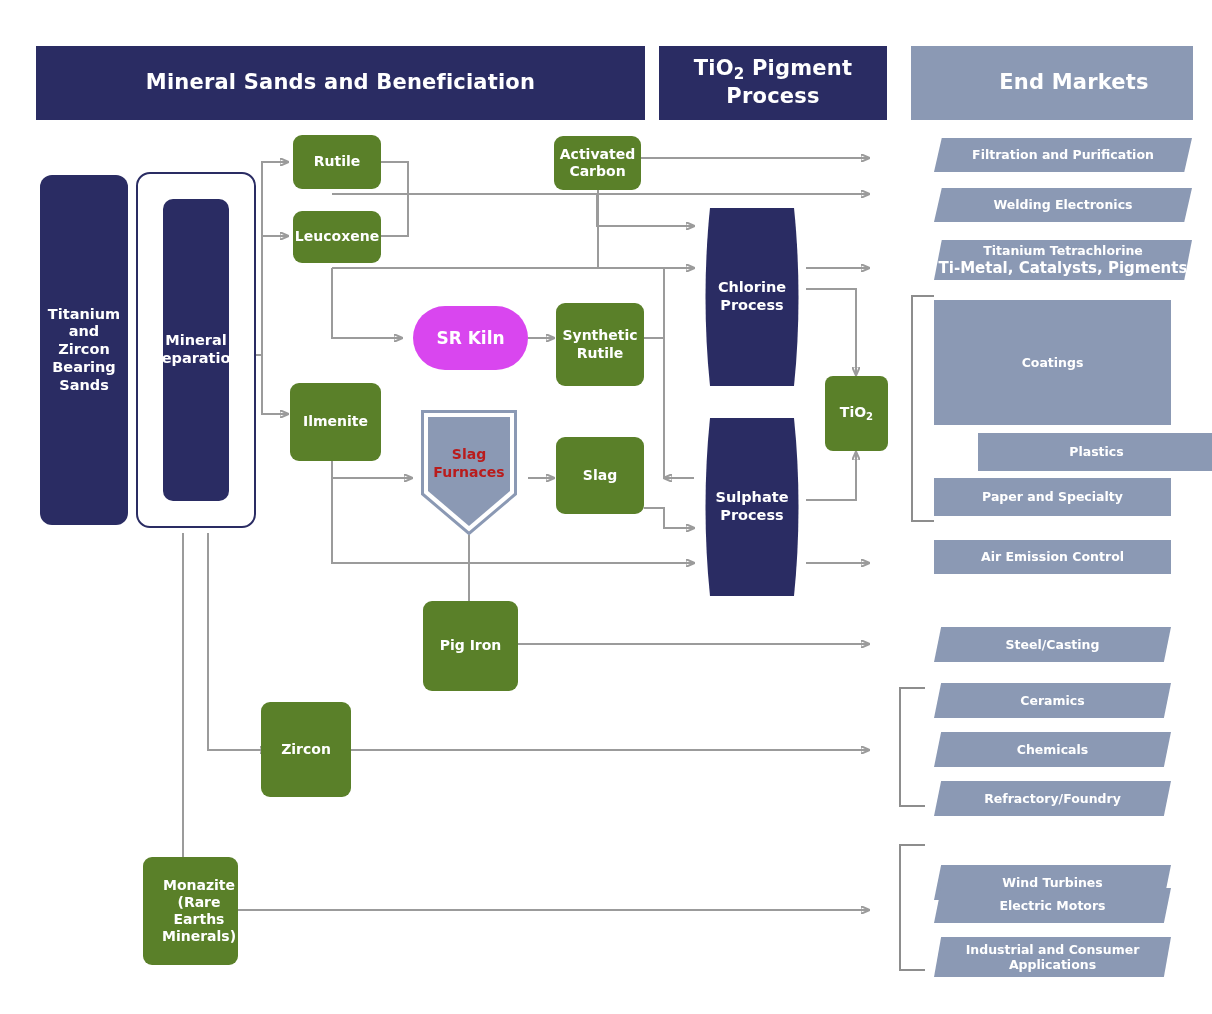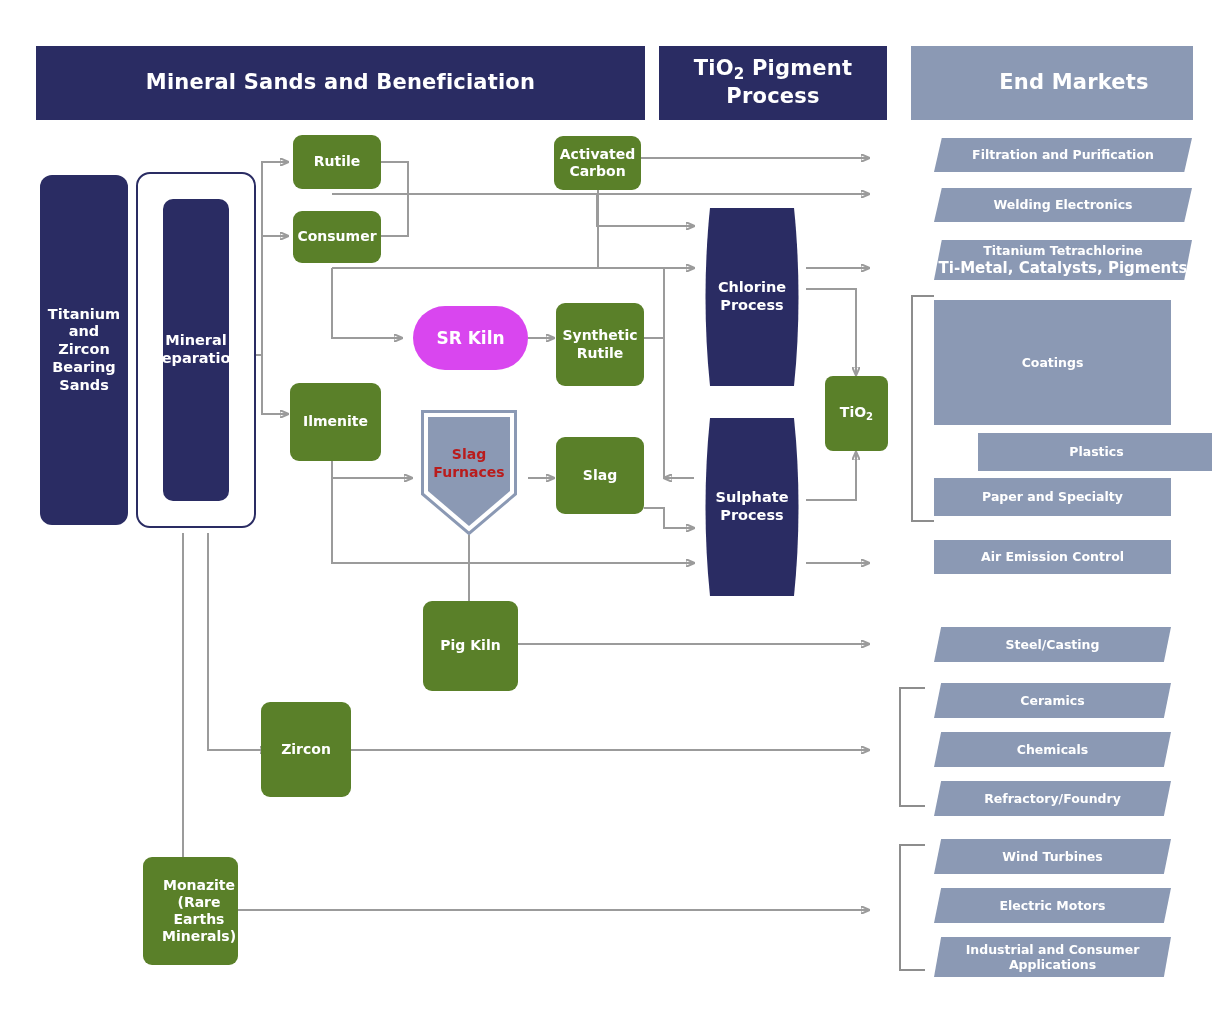--- a/index.html
+++ b/index.html
@@ -175,21 +175,21 @@
     <div class="inner">
       <span class="lbl">Mineral Separation</span>
     </div>
   </div>
 
   <div class="node green" style="left:293px;top:135px;width:88px;height:54px;">
     <span class="lbl">Rutile</span>
   </div>
 
   <div class="node green" style="left:293px;top:211px;width:88px;height:52px;">
-    <span class="lbl">Consumer</span>
+    <span class="lbl">Leucoxene</span>
   </div>
 
   <div class="node green" style="left:290px;top:383px;width:91px;height:78px;">
     <span class="lbl">Ilmenite</span>
   </div>
 
   <div class="node green" style="left:554px;top:136px;width:87px;height:54px;">
     <span class="lbl">Activated Carbon</span>
   </div>
 
@@ -207,21 +207,21 @@
       <polygon points="7,7 89,7 89,81 48,116 7,81" fill="#8b99b4" stroke="none"></polygon>
     </svg>
     <span class="lbl">Slag Furnaces</span>
   </div>
 
   <div class="node green" style="left:556px;top:437px;width:88px;height:77px;">
     <span class="lbl">Slag</span>
   </div>
 
   <div class="node green" style="left:423px;top:601px;width:95px;height:90px;">
-    <span class="lbl">Pig Kiln</span>
+    <span class="lbl">Pig Iron</span>
   </div>
 
   <div class="node green" style="left:261px;top:702px;width:90px;height:95px;">
     <span class="lbl">Zircon</span>
   </div>
 
   <div class="node green" style="left:143px;top:857px;width:95px;height:108px;padding-left:17px;">
     <span class="lbl">Monazite (Rare Earths Minerals)</span>
   </div>
 
@@ -281,21 +281,21 @@
   </div>
 
   <div class="node chip skew" style="left:934px;top:732px;width:237px;height:35px;">
     <span class="lbl main">Chemicals</span>
   </div>
 
   <div class="node chip skew" style="left:934px;top:781px;width:237px;height:35px;">
     <span class="lbl main">Refractory/Foundry</span>
   </div>
 
-  <div class="node chip skew" style="left:934px;top:839px;width:237px;height:35px;align-items:center;">
+  <div class="node chip skew" style="left:934px;top:865px;width:237px;height:35px;align-items:center;">
     <span class="lbl main">Wind Turbines</span>
   </div>
 
   <div class="node chip skew" style="left:934px;top:888px;width:237px;height:35px;">
     <span class="lbl main">Electric Motors</span>
   </div>
 
   <div class="node chip skew" style="left:934px;top:937px;width:237px;height:40px;">
     <span class="lbl main">Industrial and Consumer Applications</span>
   </div>

